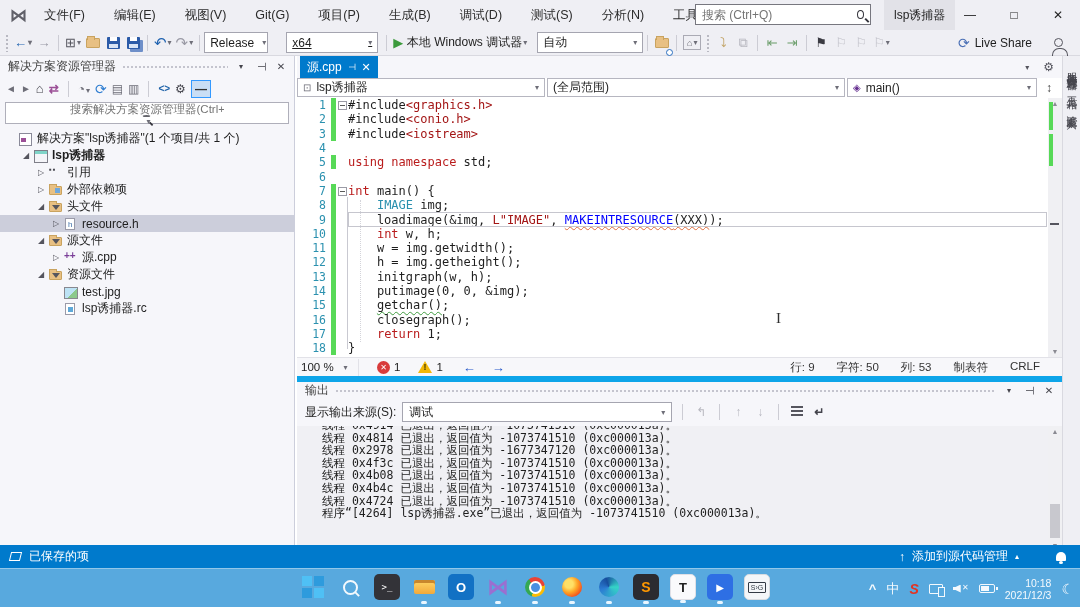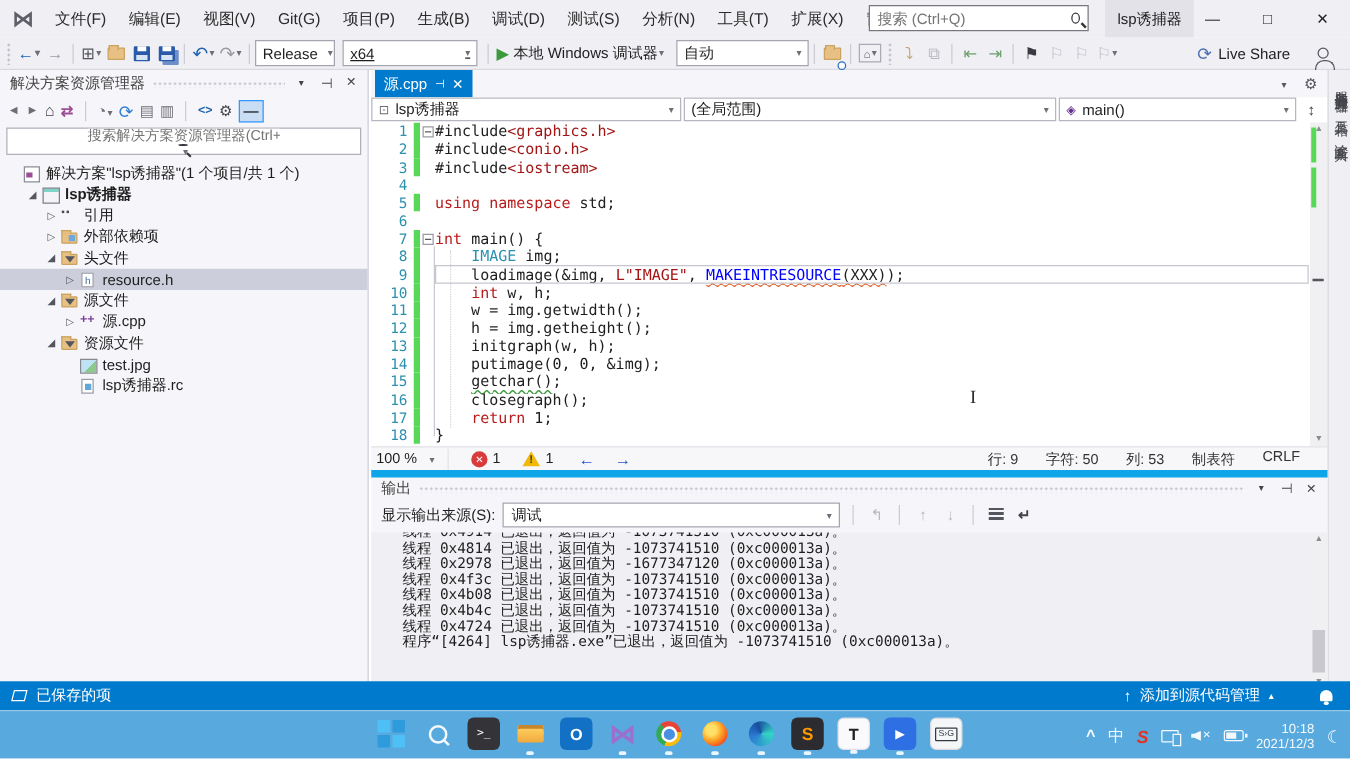--- a/index.html
+++ b/index.html
@@ -183,21 +183,21 @@
   .clock { text-align:right; font-size:10.5px; line-height:12px; }
   .moon { font-size:14px; }
 </style>
 </head>
 <body>
 
 <div id="screen">
 
   <div class="titlebar">
     <span class="vslogo">⋈</span>
-    <div id="menu-items" style="display:flex;">
+    <div id="menu-items" style="display:flex;gap:11px;">
         <span class="menu-item">文件(F)</span>
         <span class="menu-item">编辑(E)</span>
         <span class="menu-item">视图(V)</span>
         <span class="menu-item">Git(G)</span>
         <span class="menu-item">项目(P)</span>
         <span class="menu-item">生成(B)</span>
         <span class="menu-item">调试(D)</span>
         <span class="menu-item">测试(S)</span>
         <span class="menu-item">分析(N)</span>
         <span class="menu-item">工具(T)</span>
@@ -235,21 +235,21 @@
         <span class="flop" style="box-shadow:3px 3px 0 #6E8FC9;"></span>
       </span>
     <span class="tb-sep"></span>
     <span class="tb-i" style="color:#1F62B0;font-size:15px;">↶<span class="tb-dd">▾</span></span>
     <span class="tb-i" style="color:#9A9AA5;font-size:15px;">↷<span class="tb-dd">▾</span></span>
     <span class="tb-sep"></span>
     <div class="combo" style="width:64px;">
         <span>Release</span>
         <span class="arr">▾</span>
       </div>
-    <div class="combo" style="width:108px;margin-left:6px;text-decoration:underline;">
+    <div class="combo" style="width:92px;margin-left:18px;text-decoration:underline;">
         <span>x64</span>
         <span class="arr">▾</span>
       </div>
     <span class="tb-sep" style="margin-left:8px;"></span>
     <span class="tb-i" style="color:#3C9A3C;">▶&nbsp;<span style="color:#1E1E1E;font-size:12px;">本地 Windows 调试器</span><span class="tb-dd">▾</span></span>
     <div class="combo" style="width:106px;margin-left:8px;">
         <span>自动</span>
         <span class="arr">▾</span>
       </div>
     <span class="tb-sep"></span>

